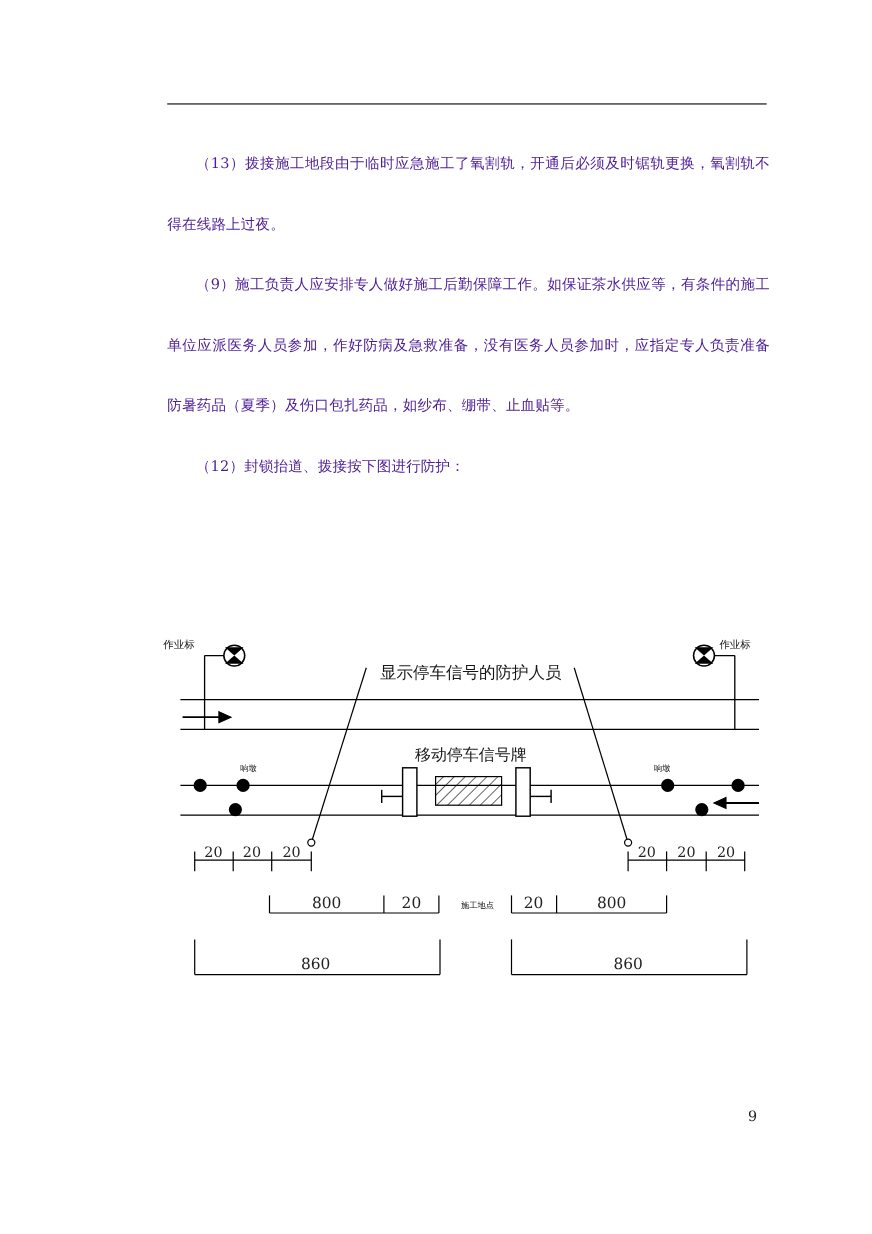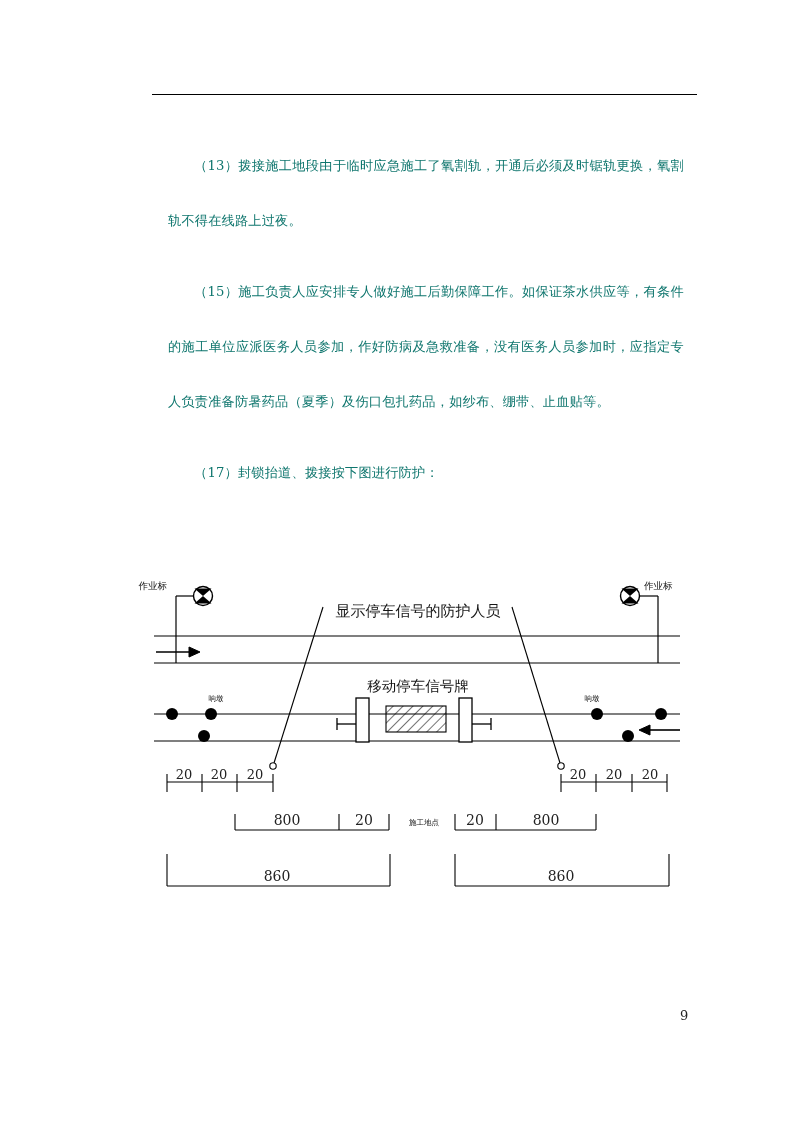--- a/index.html
+++ b/index.html
@@ -38,34 +38,34 @@
     left: 152px;
     top: 122px;
     width: 548px;
   }
   .para {
     font-size: 13.2px;
     line-height: 55px;
     text-align: justify;
     text-justify: inter-ideograph;
     letter-spacing: 0.2px;
-    margin: 16px;
-    color: #0f766e;
+    margin: 0;
+    color: #4c1d95;
   }
   .para.indent {
     text-indent: 26px;
   }
   .para.last-line-left {
     text-align: left;
   }
 
   
   .diagram {
     position: absolute;
-    left: 4px;
+    left: 14px;
     top: 560px;
     width: 730px;
     height: 340px;
   }
   .diagram svg {
     display: block;
   }
 
   .cn-label {
     font-family: "DejaVu Serif", "Liberation Serif", serif;
@@ -83,22 +83,22 @@
 </style>
 </head>
 <body>
 
 <div class="page">
 
   <div class="header-rule"></div>
 
   <div class="body-text">
     <p class="para indent">（13）拨接施工地段由于临时应急施工了氧割轨，开通后必须及时锯轨更换，氧割轨不得在线路上过夜。</p>
-    <p class="para indent">（15）施工负责人应安排专人做好施工后勤保障工作。如保证茶水供应等，有条件的施工单位应派医务人员参加，作好防病及急救准备，没有医务人员参加时，应指定专人负责准备防暑药品（夏季）及伤口包扎药品，如纱布、绷带、止血贴等。</p>
-    <p class="para indent last-line-left">（17）封锁抬道、拨接按下图进行防护：</p>
+    <p class="para indent">（9）施工负责人应安排专人做好施工后勤保障工作。如保证茶水供应等，有条件的施工单位应派医务人员参加，作好防病及急救准备，没有医务人员参加时，应指定专人负责准备防暑药品（夏季）及伤口包扎药品，如纱布、绷带、止血贴等。</p>
+    <p class="para indent last-line-left">（12）封锁抬道、拨接按下图进行防护：</p>
   </div>
 
   <div class="diagram">
     <svg width="793" height="340" viewBox="0 0 793 340" xmlns="http://www.w3.org/2000/svg">
       <defs>
         <pattern id="hatch" width="7" height="7" patternTransform="rotate(45)" patternUnits="userSpaceOnUse">
           <line x1="0" y1="0" x2="0" y2="7" stroke="#000" stroke-width="1.1"></line>
         </pattern>
       </defs>
 

